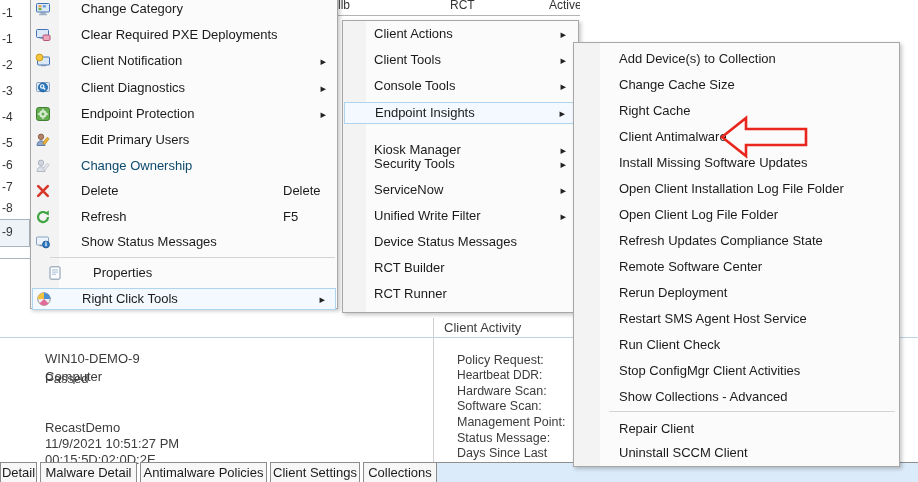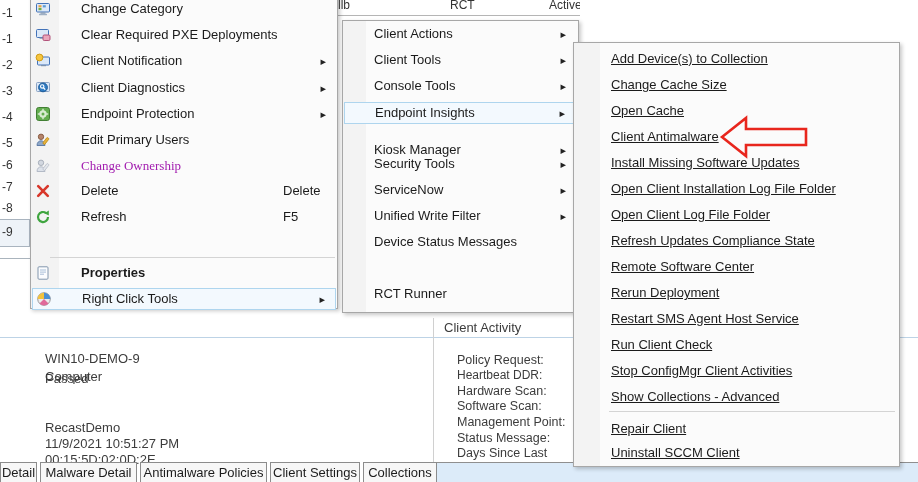--- a/index.html
+++ b/index.html
@@ -14,22 +14,22 @@
   .sel-box{position:absolute;border:1px solid #a9b4bf;background:#eef3f8;}
 
   
   .menu{position:absolute;background:#fbfbfb;border:1px solid #a7a7a7;
         box-shadow:2px 2px 4px rgba(0,0,0,0.22);}
   .menu .gutter{position:absolute;left:0;top:0;bottom:0;background:#f3f3f3;}
   .mrow{position:absolute;left:1px;right:1px;height:26px;line-height:26px;font-size:13px;white-space:nowrap;}
   .mrow .lbl{position:absolute;}
   .mrow .sc{position:absolute;}
   .mrow.sub::after{content:"\25B8";position:absolute;font-size:11px;color:#222;top:0;}
-  .mrow.disabled{color:#a21caf;font-family:Liberation Serif, serif;}
-  .mrow.bold{font-weight:bold;}
+  .mrow.disabled{color:#0c4a6e;}
+  .mrow.bold{font-weight:normal;margin-left:12px;}
   .mrow.hilite{height:20px;line-height:20px;background:#f3f9fe;border:1px solid #aed5ee;}
   .msep{position:absolute;height:1px;background:#d4d4d4;}
   .ic{position:absolute;width:16px;height:16px;top:5px;}
   .ic svg{display:block;width:16px;height:16px;}
 
   
   #menu-context{left:30px;top:-6px;width:306px;height:314px;border-top:none;z-index:10;}
   #menu-context .gutter{width:28px;}
   #menu-context .mrow .lbl{left:49px;}
   #menu-context .mrow .sc{left:251px;}
@@ -38,21 +38,21 @@
 
   
   #menu-sub1{left:342px;top:20px;width:235px;height:291px;z-index:20;}
   #menu-sub1 .gutter{width:23px;}
   #menu-sub1 .mrow .lbl{left:30px;}
   #menu-sub1 .mrow.sub::after{right:11px;}
 
   
   #menu-sub2{left:573px;top:42px;width:325px;height:423px;z-index:30;}
   #menu-sub2 .gutter{width:26px;}
-  #menu-sub2 .mrow .lbl{left:36px;text-decoration:underline;}
+  #menu-sub2 .mrow .lbl{left:44px;}
 
   
   .tab{position:absolute;top:462px;height:27px;line-height:19px;box-sizing:border-box;
        border:1px solid #8c8c8c;background:#f7f7f7;text-align:center;font-size:13px;color:#1c1c1c;z-index:6;}
   #blue-strip{position:absolute;left:437px;top:462px;width:481px;height:20px;
               background:#dcebf9;border-top:1px solid #8f8f8f;z-index:5;}
 
   
   #red-arrow{position:absolute;left:718px;top:115px;width:92px;height:44px;z-index:40;}
 </style>
@@ -205,20 +205,32 @@
     <div class="mrow" style="top:210px">
       <span class="ic">
           <svg viewBox="0 0 16 16">
             <path d="M13 8a5 5 0 1 1-1.9-3.9" fill="none" stroke="#3fa53f" stroke-width="2.2"></path>
             <polygon points="13.8,1.6 13.8,6.4 9.4,4.3" fill="#3fa53f"></polygon>
           </svg>
         </span>
       <span class="lbl">Refresh</span>
       <span class="sc">F5</span>
     </div>
+    <div class="mrow" style="top:235px">
+      <span class="ic">
+          <svg viewBox="0 0 16 16">
+            <rect x="1.5" y="3" width="12" height="8" rx="1" fill="#eef4fc" stroke="#8aa3c4"></rect>
+            <rect x="4.5" y="11" width="5" height="1.2" fill="#7d92ad"></rect>
+            <circle cx="11" cy="10.5" r="3.4" fill="#2f7cc4" stroke="#1d5a96"></circle>
+            <rect x="10.4" y="9.2" width="1.2" height="3" fill="#fff"></rect>
+            <rect x="10.4" y="7.6" width="1.2" height="1.2" fill="#fff"></rect>
+          </svg>
+        </span>
+      <span class="lbl">Show Status Messages</span>
+    </div>
     <div class="msep" style="left:19px;right:2px;top:263px"></div>
     <div class="mrow bold" style="top:266px">
       <span class="ic">
           <svg viewBox="0 0 16 16">
             <rect x="3" y="1.8" width="10" height="12.4" rx="1" fill="#fbfcfe" stroke="#8296ad"></rect>
             <rect x="5" y="4.5" width="6" height="1" fill="#a8bdd8"></rect>
             <rect x="5" y="6.6" width="6" height="1" fill="#a8bdd8"></rect>
             <rect x="5" y="8.7" width="4" height="1" fill="#a8bdd8"></rect>
           </svg>
         </span>
@@ -259,35 +271,38 @@
       </div>
     <div class="mrow sub" style="top:156px">
         <span class="lbl">ServiceNow</span>
       </div>
     <div class="mrow" style="top:208px">
         <span class="lbl">Device Status Messages</span>
       </div>
     <div class="mrow sub" style="top:182px">
         <span class="lbl">Unified Write Filter</span>
       </div>
+    <div class="mrow" style="top:234px">
+        <span class="lbl">RCT Builder</span>
+      </div>
     <div class="mrow" style="top:260px">
         <span class="lbl">RCT Runner</span>
       </div>
   </div>
 
   <div class="menu" id="menu-sub2">
     <div class="gutter"></div>
     <div class="mrow" style="top:3px">
         <span class="lbl">Add Device(s) to Collection</span>
       </div>
     <div class="mrow" style="top:29px">
         <span class="lbl">Change Cache Size</span>
       </div>
     <div class="mrow" style="top:55px">
-        <span class="lbl">Open Cache</span>
+        <span class="lbl">Right Cache</span>
       </div>
     <div class="mrow" style="top:81px">
         <span class="lbl">Client Antimalware</span>
       </div>
     <div class="mrow" style="top:107px">
         <span class="lbl">Install Missing Software Updates</span>
       </div>
     <div class="mrow" style="top:133px">
         <span class="lbl">Open Client Installation Log File Folder</span>
       </div>

